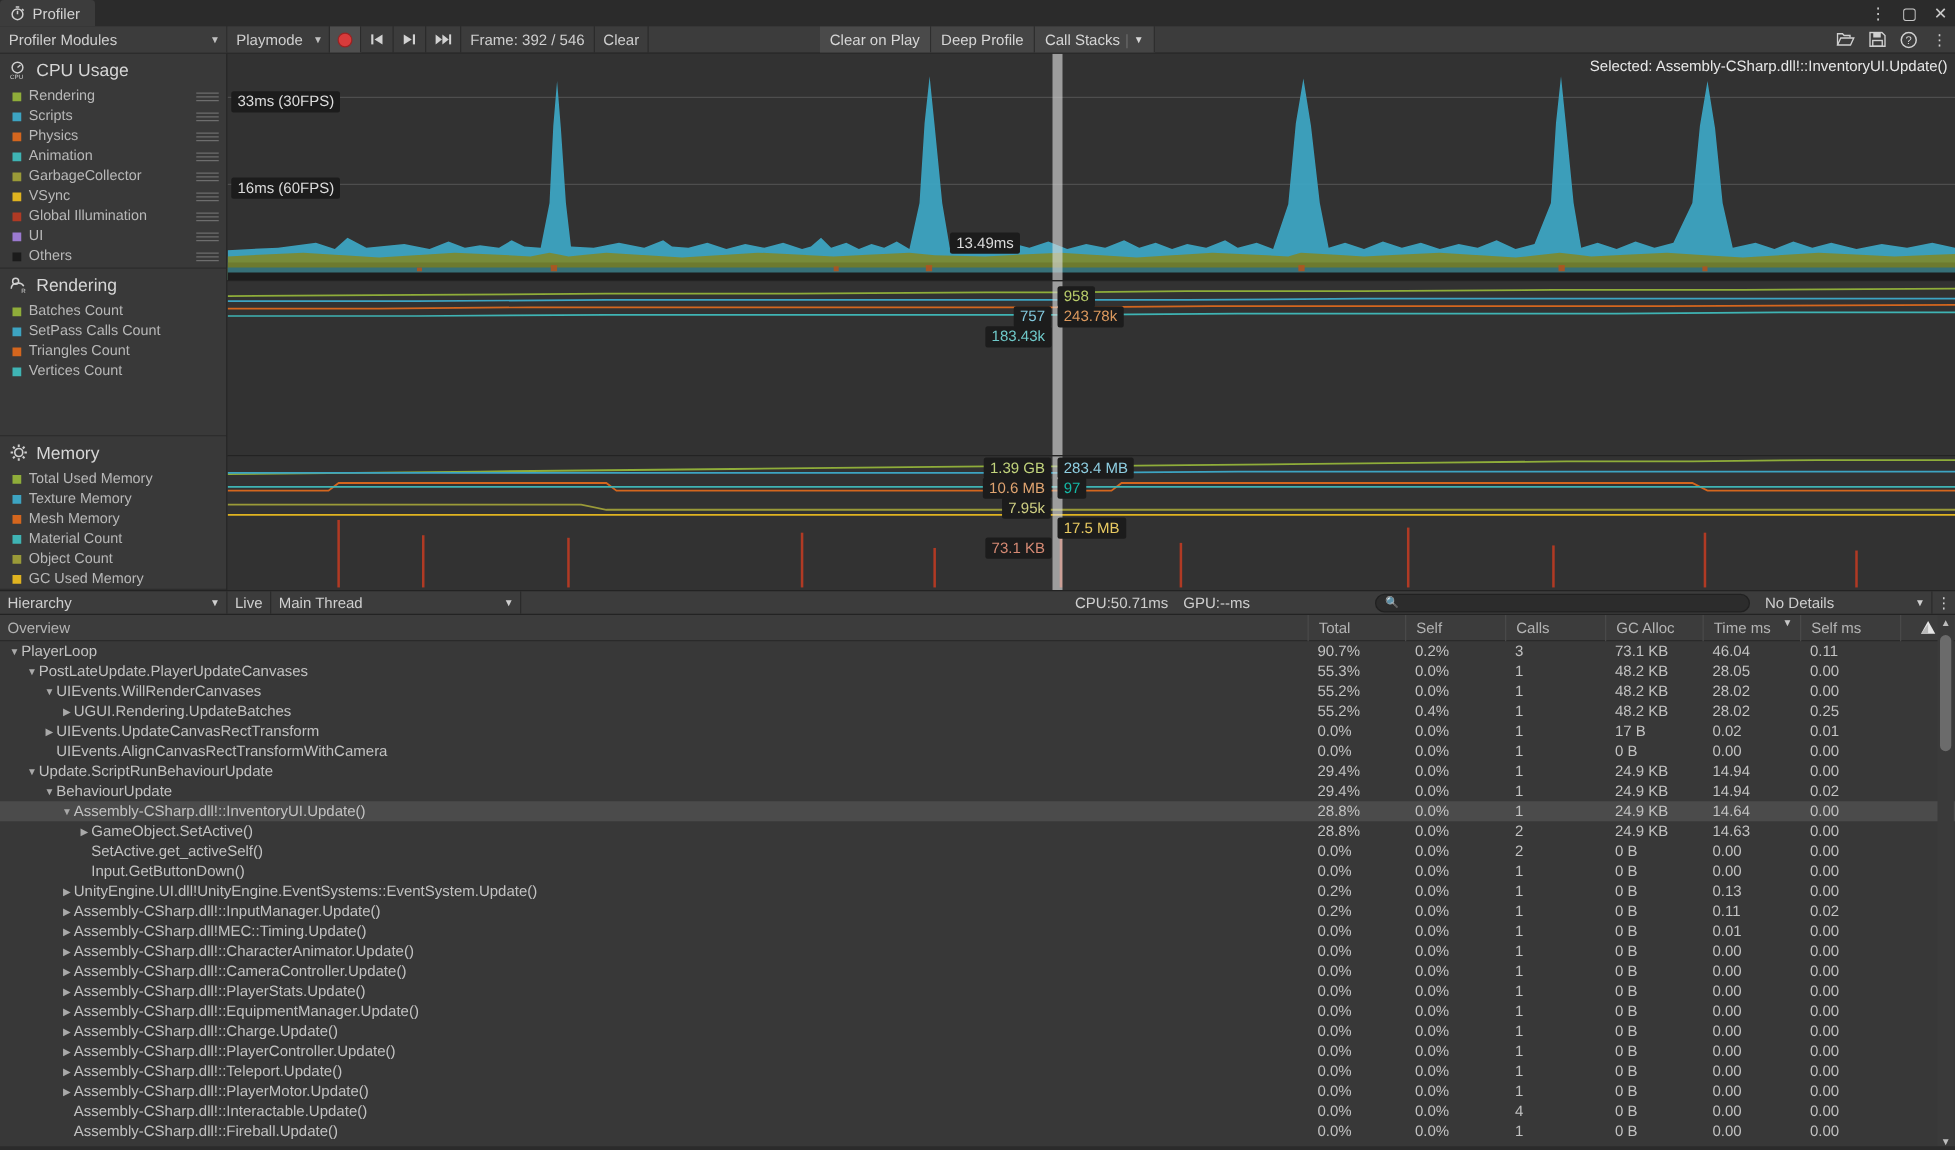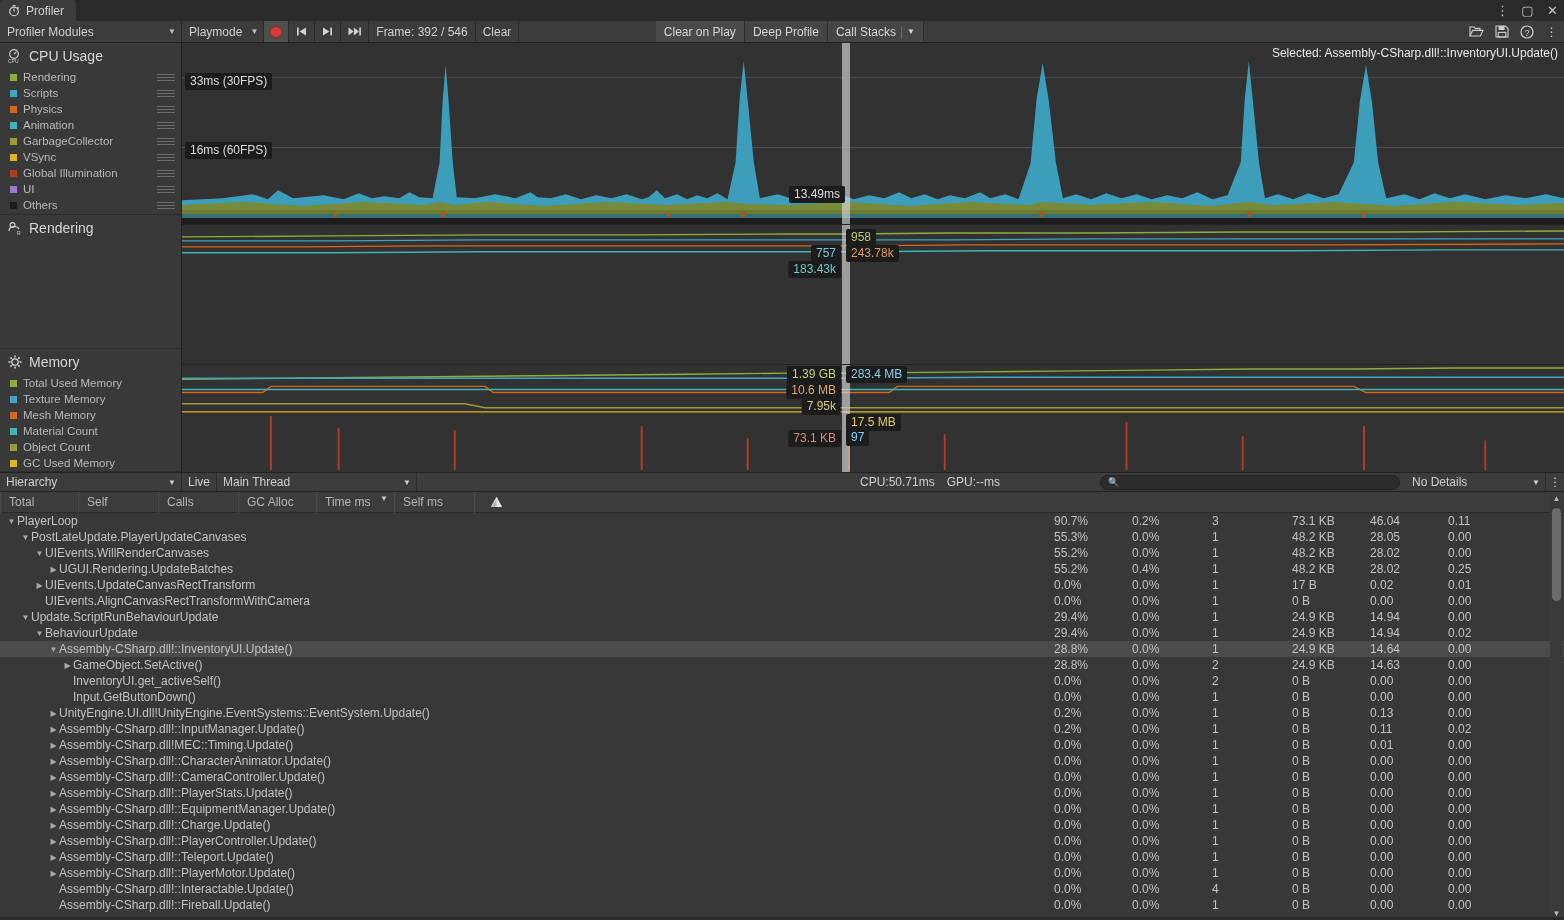--- a/index.html
+++ b/index.html
@@ -309,20 +309,38 @@
       </div>
 
       <div class="module" style="height:141px">
         <div class="mod-head">
           <svg width="16" height="16" viewBox="0 0 16 16">
             <path d="M2 11 C2 6, 10 5, 12 9" fill="none" stroke="#cfcfcf" stroke-width="1.2"></path>
             <circle cx="5.5" cy="5" r="2.4" fill="none" stroke="#cfcfcf" stroke-width="1.2"></circle>
             <text x="10" y="14.5" font-size="5" fill="#cfcfcf" font-family="Liberation Sans, sans-serif">R</text>
           </svg>
           <span class="mod-title">Rendering</span>
+        </div>
+        <div>
+          <div class="legend">
+              <span class="sw" style="background:#8fad3a"></span>
+              <span class="lbl">Batches Count</span>
+            </div>
+          <div class="legend">
+              <span class="sw" style="background:#3da4c2"></span>
+              <span class="lbl">SetPass Calls Count</span>
+            </div>
+          <div class="legend">
+              <span class="sw" style="background:#d4661e"></span>
+              <span class="lbl">Triangles Count</span>
+            </div>
+          <div class="legend">
+              <span class="sw" style="background:#3fb4b4"></span>
+              <span class="lbl">Vertices Count</span>
+            </div>
         </div>
       </div>
 
       <div class="module" style="flex:1 1 auto">
         <div class="mod-head">
           <svg width="16" height="16" viewBox="0 0 16 16">
             <circle cx="8" cy="8" r="3.2" fill="none" stroke="#cfcfcf" stroke-width="1.3"></circle>
             <g stroke="#cfcfcf" stroke-width="1.6">
               <path d="M8 1.5 v2"></path>
                 <path d="M8 12.5 v2"></path>
@@ -397,21 +415,21 @@
               <rect x="553" y="170" width="5" height="5"></rect>
             <rect x="848" y="170" width="5" height="5"></rect>
               <rect x="1054" y="170" width="5" height="5"></rect>
             <rect x="1168" y="171" width="4" height="4"></rect>
           </g>
         </svg>
         <div class="selbar" style="left:660px"></div>
         <div class="sel-label">Selected: Assembly-CSharp.dll!::InventoryUI.Update()</div>
         <div class="tag" style="left:3px; top:30px;">33ms (30FPS)</div>
         <div class="tag" style="left:3px; top:99px;">16ms (60FPS)</div>
-        <div class="tag r" style="left:663px; top:143px;">13.49ms</div>
+        <div class="tag r" style="left:634px; top:143px;">13.49ms</div>
       </div>
 
       <div class="graph g-rnd">
         <svg viewBox="0 0 1368 140" preserveAspectRatio="none">
           <polyline points="0,12 150,11 300,10 450,10 600,9 660,9 760,8 900,8 1050,7 1200,7 1368,6" fill="none" stroke="#8fad3a" stroke-width="1.4"></polyline>
           <polyline points="0,16 150,16 300,15 450,15 600,15 660,15 760,15 900,14 1050,14 1200,14 1368,14" fill="none" stroke="#3da4c2" stroke-width="1.4"></polyline>
           <polyline points="0,22 120,22 240,21 360,21 480,21 600,21 660,21 780,20 900,20 1020,20 1140,20 1368,19" fill="none" stroke="#d4661e" stroke-width="1.4"></polyline>
           <polyline points="0,28 150,28 300,27 450,27 600,27 660,27 800,26 950,26 1100,26 1250,25 1368,25" fill="none" stroke="#3fb4b4" stroke-width="1.4"></polyline>
         </svg>
         <div class="selbar" style="left:660px"></div>
@@ -440,21 +458,21 @@
               <path d="M935,103 L935,56"></path>
               <path d="M1050,103 L1050,70"></path>
             <path d="M1170,103 L1170,60"></path>
               <path d="M1290,103 L1290,74"></path>
           </g>
         </svg>
         <div class="selbar" style="left:660px"></div>
         <div class="tag r" style="left:659px; top:1px; color:#c2d47c;">1.39 GB</div>
         <div class="tag" style="left:664px; top:1px; color:#8fcfe2;">283.4 MB</div>
         <div class="tag r" style="left:659px; top:17px; color:#e0a470;">10.6 MB</div>
-        <div class="tag" style="left:664px; top:17px; color:#7dd3fc;margin-top:47px;">97</div>
+        <div class="tag" style="left:664px; top:17px; color:#14b8a6;">97</div>
         <div class="tag r" style="left:659px; top:33px; color:#cfcf83;">7.95k</div>
         <div class="tag" style="left:664px; top:49px; color:#e8ca62;">17.5 MB</div>
         <div class="tag r" style="left:659px; top:65px; color:#d68a74;">73.1 KB</div>
       </div>
     </div>
   </div>
 
   <div class="htoolbar">
     <div class="ht-dd" style="width:182px">
       <span>Hierarchy</span>
@@ -480,20 +498,23 @@
     <div class="ht-spacer" style="max-width:6px"></div>
     <div class="ht-dd" style="width:140px">
       <span>No Details</span>
       <span class="arr" style="font-size:8px">▼</span>
     </div>
     <div class="kebab">⋮</div>
   </div>
 
   <div class="tablewrap">
     <div class="thead">
+      <div class="th first" style="width:1046px">
+        <span>Overview</span>
+      </div>
       <div class="th" style="width:78px">
         <span>Total</span>
       </div>
       <div class="th" style="width:80px">
         <span>Self</span>
       </div>
       <div class="th" style="width:80px">
         <span>Calls</span>
       </div>
       <div class="th" style="width:78px">
@@ -641,21 +662,21 @@
           <div class="cell" style="width: 80px;">0.0%</div>
           <div class="cell" style="width: 80px;">2</div>
           <div class="cell" style="width: 78px;">24.9 KB</div>
           <div class="cell" style="width: 78px;">14.63</div>
           <div class="cell" style="width: 80px;">0.00</div>
           <div class="cell" style="width: 44px;"></div>
         </div>
         <div class="row">
           <div class="cname" style="width: 1046px; padding-left: 62px;">
             <span class="tri empty"></span>
-            <span>InventoryUI.get_activeSelf()</span>
+            <span>SetActive.get_activeSelf()</span>
           </div>
           <div class="cell" style="width: 78px;">0.0%</div>
           <div class="cell" style="width: 80px;">0.0%</div>
           <div class="cell" style="width: 80px;">2</div>
           <div class="cell" style="width: 78px;">0 B</div>
           <div class="cell" style="width: 78px;">0.00</div>
           <div class="cell" style="width: 80px;">0.00</div>
           <div class="cell" style="width: 44px;"></div>
         </div>
         <div class="row">

